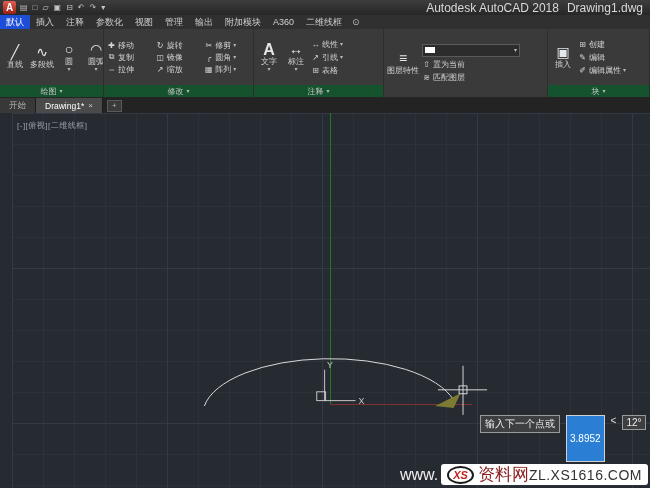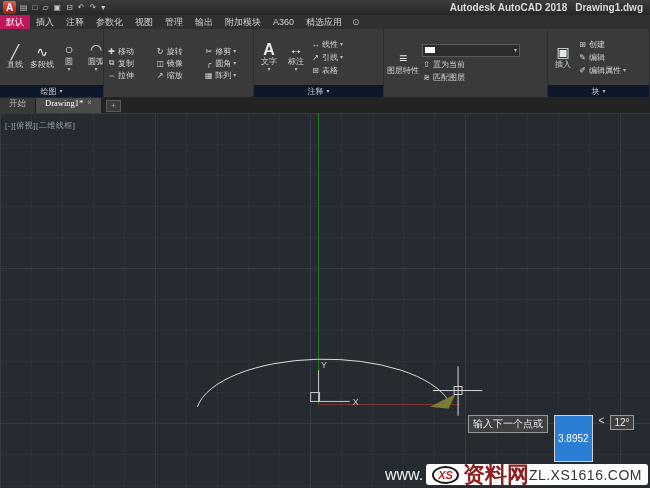--- a/index.html
+++ b/index.html
@@ -5,85 +5,85 @@
   html,body{margin:0;padding:0;width:650px;height:488px;overflow:hidden;
     font-family:"Liberation Sans","DejaVu Sans",sans-serif;background:#262a31;}
   .app{position:relative;width:650px;height:488px;display:flex;flex-direction:column;}
 
   
   .titlebar{height:15px;flex:0 0 auto;background:linear-gradient(#3d3d3d,#272727);
     display:flex;align-items:center;gap:3px;padding:0 3px;}
   .logo{width:13px;height:13px;border-radius:2px;background:linear-gradient(#e0604f,#9c1f15);
     color:#fff;font-weight:bold;font-size:10px;line-height:13px;text-align:center;}
   .qat-icon{color:#c6c6c6;font-size:8px;line-height:13px;padding:0 1px;}
-  .title-text{margin-left:auto;display:flex;gap:8px;color:#d9d9d9;font-size:10px;padding-right:4px;white-space:nowrap;font-weight:bold;}
+  .title-text{margin-left:auto;display:flex;gap:8px;color:#d9d9d9;font-size:12px;padding-right:4px;white-space:nowrap;}
 
   
   .tabrow{height:14px;flex:0 0 auto;background:#303030;display:flex;align-items:stretch;
     font-size:9px;color:#cfcfcf;}
   .tab{padding:0 6px;display:flex;align-items:center;white-space:nowrap;}
-  .tab.active{background:#be185d;color:#fff;}
+  .tab.active{background:#1d4ed8;color:#fff;}
   .infocenter{display:flex;align-items:center;color:#bdbdbd;font-size:9px;padding:0 4px;}
 
   
   .ribbon{height:68px;flex:0 0 auto;background:#3a3a3a;display:flex;border-bottom:1px solid #242424;}
   .panel{display:flex;flex-direction:column;border-right:1px solid #2d2d2d;box-sizing:border-box;}
   .panel-body{flex:1;display:flex;align-items:stretch;gap:3px;padding:2px 3px;overflow:hidden;}
   .panel-footer{height:12px;display:flex;align-items:center;justify-content:center;gap:3px;
-    font-size:8px;color:#c4c4c4;background:#0f172a;}
+    font-size:8px;color:#c4c4c4;background:#14532d;}
   .big-tool{display:flex;flex-direction:column;align-items:center;justify-content:center;
     min-width:24px;color:#dfe3e6;}
   .big-tool .glyph{font-size:14px;line-height:15px;color:#e3e7ea;}
   .big-tool .lbl{font-size:8px;color:#d2d2d2;white-space:nowrap;line-height:9px;}
   .caret{font-size:6px;color:#b5b5b5;line-height:6px;}
   .small-grid{display:grid;grid-template-columns:repeat(3,1fr);gap:1px 3px;align-content:center;flex:1;}
   .small-col{display:flex;flex-direction:column;justify-content:center;gap:2px;}
   .small-tool{display:flex;align-items:center;gap:2px;font-size:8px;color:#d2d2d2;white-space:nowrap;}
   .small-tool .glyph{width:9px;text-align:center;font-size:8px;color:#cfd6da;}
   .combo{height:11px;width:92px;background:#2c2c2c;border:1px solid #5a5a5a;
     display:flex;align-items:center;gap:3px;padding:0 2px;}
   .swatch{width:10px;height:6px;background:#ffffff;}
   .combo .spacer{flex:1;}
   .combo .caret{font-size:6px;color:#bbb;}
 
   
   .filetabs{height:15px;flex:0 0 auto;background:#232323;display:flex;align-items:stretch;font-size:8.5px;}
-  .ftab{display:flex;align-items:flex-start;gap:4px;padding:0 9px;background:#383838;
-    color:#b5b5b5;border-right:1px solid #1d1d1d;font-family:Liberation Serif, serif;}
+  .ftab{display:flex;align-items:center;gap:4px;padding:0 9px;background:#383838;
+    color:#b5b5b5;border-right:1px solid #1d1d1d;}
   .ftab.active{background:#4a4a4a;color:#fff;}
   .ftab .close{color:#c9c9c9;font-size:8px;}
   .newtab{width:13px;height:10px;margin:2px 4px;border:1px solid #5a5a5a;background:#3a3a3a;
     color:#b5b5b5;font-size:8px;line-height:9px;text-align:center;align-self:center;}
 
   
   .canvas{position:relative;flex:1;background-color:#262a31;overflow:hidden;
     background-image:
       linear-gradient(to right,#343a45 1px,transparent 1px),
       linear-gradient(to bottom,#343a45 1px,transparent 1px),
       linear-gradient(to right,#2c313a 1px,transparent 1px),
       linear-gradient(to bottom,#2c313a 1px,transparent 1px);
-    background-size:155px 155px,155px 155px,31px 31px,31px 31px;}
+    background-size:155px 155px,155px 155px,31px 31px,31px 31px;margin-left:12px;}
   .vplabel{position:absolute;left:5px;top:7px;font-size:8px;color:#9aa0a8;letter-spacing:0.5px;}
   .axis-y{position:absolute;left:318px;top:0;width:1px;height:292px;background:#1f7a1f;}
   .axis-x{position:absolute;left:318px;top:291px;width:142px;height:1px;background:#803030;}
   .overlay{position:absolute;left:0;top:0;width:100%;height:100%;pointer-events:none;}
 
   .dyninput{position:absolute;left:468px;top:302px;display:flex;align-items:flex-start;gap:6px;font-size:10px;}
   .dyn-box{background:#3d3f41;border:1px solid #9a9a9a;color:#ececec;padding:1px 4px;white-space:nowrap;}
   .dyn-value{background:#2a7fd4;border:1px solid #d0d0d0;color:#fff;padding:17px 3px;min-width:30px;}
   .dyn-lt{color:#e0e0e0;}
   .dyn-angle{background:#3d3f41;border:1px solid #9a9a9a;color:#ececec;padding:1px 3px;}
 
   .watermark{position:absolute;right:2px;bottom:3px;display:flex;align-items:center;gap:3px;}
   .wm-www{color:#efefef;font-size:16px;}
   .wm-box{background:#fff;border-radius:3px;padding:2px 6px 1px;display:flex;flex-direction:row;align-items:center;}
   .wm-row{display:flex;align-items:center;gap:4px;}
   .wm-logo{border:2px solid #1a1a1a;border-radius:50%;color:#c42222;font-weight:bold;
     font-style:italic;font-size:11px;padding:0 4px;line-height:14px;}
-  .wm-name{font-size:22px;font-weight:bold;color:#8b2121;line-height:18px;}
+  .wm-name{font-size:17px;font-weight:normal;color:#8b2121;line-height:18px;}
   .wm-url{font-size:14px;color:#333;letter-spacing:0.5px;line-height:9px;}
 </style>
 </head>
 <body>
 
 <div class="app">
 
   <div class="titlebar">
     <div class="logo">A</div>
     <span class="qat-icon">▤</span>
@@ -103,21 +103,21 @@
   <div class="tabrow">
     <div class="tab active">默认</div>
     <div class="tab">插入</div>
     <div class="tab">注释</div>
     <div class="tab">参数化</div>
     <div class="tab">视图</div>
     <div class="tab">管理</div>
     <div class="tab">输出</div>
     <div class="tab">附加模块</div>
     <div class="tab">A360</div>
-    <div class="tab">精选应用</div>
+    <div class="tab">二维线框</div>
     <div class="infocenter">⊙</div>
   </div>
 
   <div class="ribbon">
 
     <div class="panel" style="width:104px">
       <div class="panel-body">
         <div class="big-tool">
           <span class="glyph">╱</span>
           <span class="lbl">直线</span>
@@ -179,20 +179,24 @@
           <div class="small-tool">
             <span class="glyph">↗</span>
             <span>缩放</span>
           </div>
           <div class="small-tool">
             <span class="glyph">▦</span>
             <span>阵列</span>
             <span class="caret">▾</span>
           </div>
         </div>
+      </div>
+      <div class="panel-footer">
+        <span>修改</span>
+        <span class="caret">▾</span>
       </div>
     </div>
 
     <div class="panel" style="width:130px">
       <div class="panel-body">
         <div class="big-tool">
           <span class="glyph" style="font-size:16px;font-weight:bold">A</span>
           <span class="lbl">文字</span>
           <span class="caret">▾</span>
         </div>

